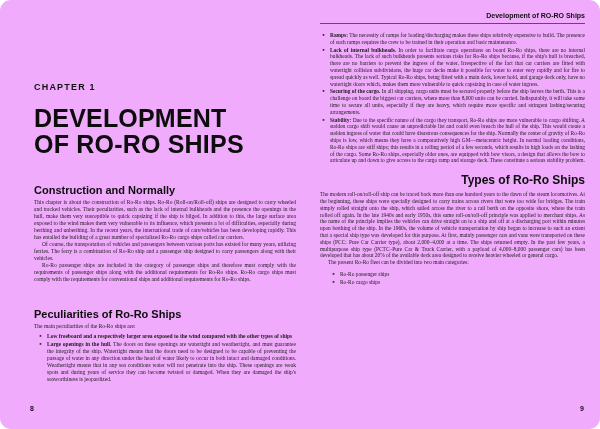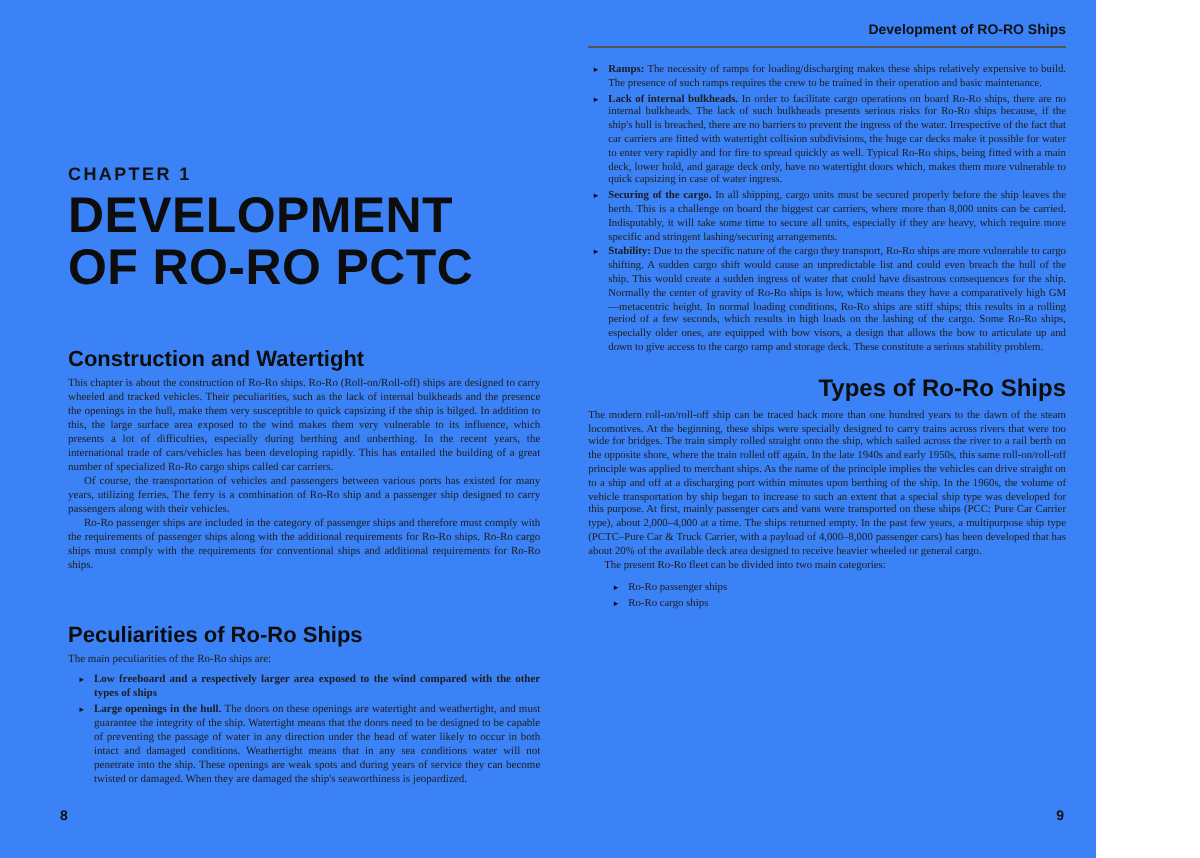--- a/index.html
+++ b/index.html
@@ -1,23 +1,24 @@
 <!DOCTYPE html>
 <html><head>
 <meta charset="utf-8">
 <style>
   html, body { margin: 0; padding: 0; background: #ffffff; }
   .spread {
     position: relative;
-    width: 548px; height: 429px;
-    background: #3b82f6;
+    width: 600px; height: 429px;
+    background: #f0abfc;
     display: flex;
     font-family: "Liberation Serif", serif;
     color: #1c1c1c;
     overflow: hidden;
+    border-radius: 11px;
   }
   .page { position: relative; width: 300px; height: 429px; box-sizing: border-box; }
   .page-left  { padding: 0 4px 0 34px; }
   .page-right { padding: 0 15px 0 20px; }
 
   
   .chapter-label {
     margin-top: 82px;
     font-family: "Liberation Sans", sans-serif;
     font-weight: bold;
@@ -25,21 +26,21 @@
     letter-spacing: 1.2px;
     color: #111;
   }
   .chapter-title {
     font-family: "Liberation Sans", sans-serif;
     font-weight: 800;
     font-size: 25px;
     line-height: 26px;
     letter-spacing: 0.2px;
     color: #0d0d0d;
-    margin-top: 3px;
+    margin-top: 13px;
   }
   .section-heading {
     font-family: "Liberation Sans", sans-serif;
     font-weight: bold;
     font-size: 11px;
     color: #0d0d0d;
     margin: 0 0 3px 0;
   }
   .h-construction { margin-top: 27px; }
   .h-peculiarities { margin-top: 25px; }
@@ -104,24 +105,24 @@
 <body>
 
 <div class="spread">
 
   <div class="page page-left">
 
     <div class="chapter-label">CHAPTER 1</div>
 
     <div class="chapter-title">
       <div>DEVELOPMENT</div>
-      <div>OF RO-RO PCTC</div>
+      <div>OF RO-RO SHIPS</div>
     </div>
 
-    <h2 class="section-heading h-construction">Construction and Watertight</h2>
+    <h2 class="section-heading h-construction">Construction and Normally</h2>
 
     <p class="body-text">This chapter is about the construction of Ro-Ro ships. Ro-Ro (Roll-on/Roll-off) ships are designed to carry wheeled and tracked vehicles. Their peculiarities, such as the lack of internal bulkheads and the presence the openings in the hull, make them very susceptible to quick capsizing if the ship is bilged. In addition to this, the large surface area exposed to the wind makes them very vulnerable to its influence, which presents a lot of difficulties, especially during berthing and unberthing. In the recent years, the international trade of cars/vehicles has been developing rapidly. This has entailed the building of a great number of specialized Ro-Ro cargo ships called car carriers.</p>
     <p class="body-text indent">Of course, the transportation of vehicles and passengers between various ports has existed for many years, utilizing ferries. The ferry is a combination of Ro-Ro ship and a passenger ship designed to carry passengers along with their vehicles.</p>
     <p class="body-text indent">Ro-Ro passenger ships are included in the category of passenger ships and therefore must comply with the requirements of passenger ships along with the additional requirements for Ro-Ro ships. Ro-Ro cargo ships must comply with the requirements for conventional ships and additional requirements for Ro-Ro ships.</p>
 
     <h2 class="section-heading h-peculiarities">Peculiarities of Ro-Ro Ships</h2>
 
     <p class="body-text">The main peculiarities of the Ro-Ro ships are:</p>
 
     <div class="bullet-list">

